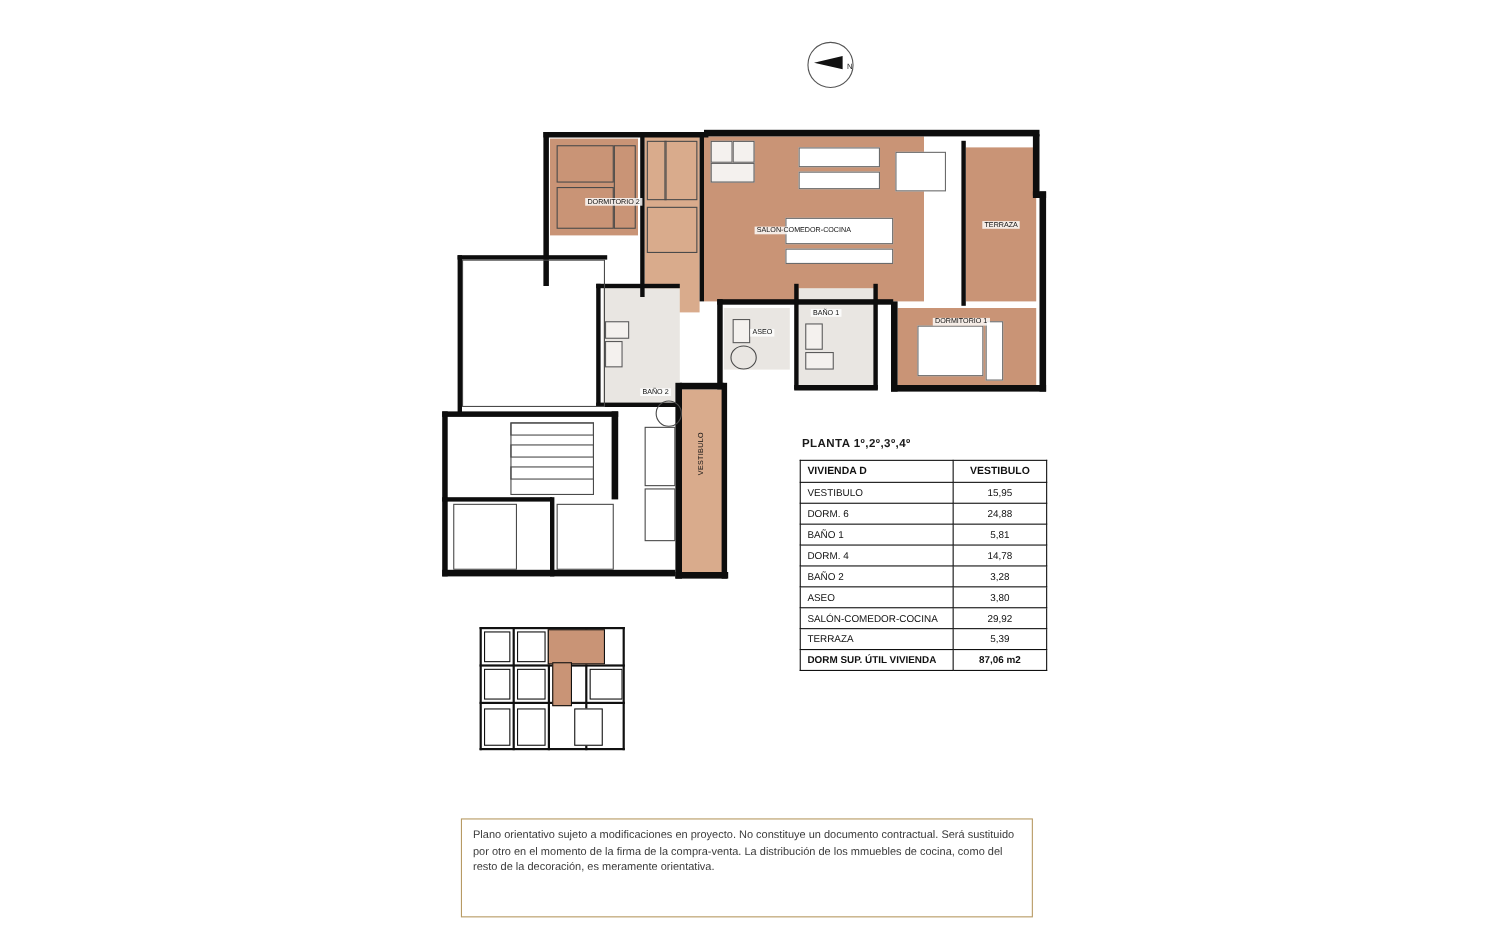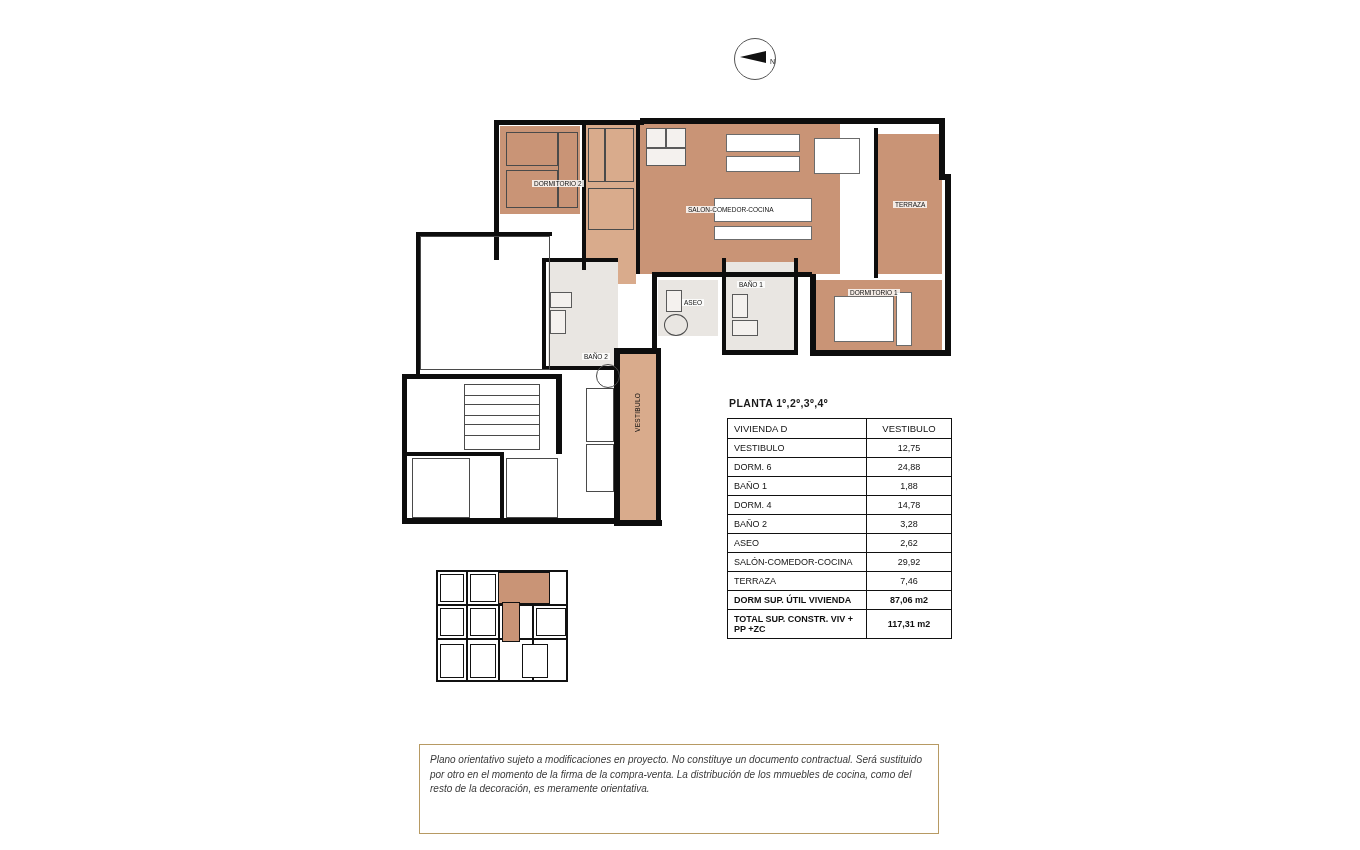--- a/index.html
+++ b/index.html
@@ -30,28 +30,28 @@
   #keyplan{left:432px;top:566px;width:140px;height:120px;}
   #keyplan .kp-bg{position:absolute;inset:0;background:#ffffff;}
   .kw{position:absolute;background:#111;}
   .kroom{position:absolute;background:#fff;border:1px solid #111;}
   .khl{position:absolute;background:#c99476;border:1px solid #111;}
 
   
   #planta-title{left:729px;top:397px;font-size:10.5px;font-weight:bold;letter-spacing:.4px;}
   #table{left:727px;top:418px;width:225px;border-collapse:collapse;font-size:9px;}
   #table td,#table th{border:1px solid #111;padding:4px 6px;text-align:left;font-weight:normal;color:#111;}
-  #table .hdr td{font-weight:normal;font-size:9.5px;margin-left:24px;}
+  #table .hdr td{font-weight:bold;font-size:9.5px;margin-left:24px;}
   #table td.num{text-align:center;width:72px;}
   #table tr.total td{font-weight:bold;}
   #table tr.total td.num{font-weight:bold;}
 
   
   #note{left:419px;top:744px;width:518px;height:88px;border:1px solid #b79a63;background:#ffffff;}
-  #note p{margin:0;padding:8px 10px 0 10px;font-size:10px;line-height:14.5px;color:#3a3a3a;font-family:"Liberation Sans",sans-serif;font-style:italic;}
+  #note p{margin:0;padding:8px 10px 0 10px;font-size:10px;line-height:14.5px;color:#3a3a3a;font-family:"Liberation Sans",sans-serif;}
 </style>
 </head>
 <body>
 
 <div class="abs" id="compass">
   <div class="circle"></div>
   <div class="needle"></div>
   <div class="n-label">N</div>
 </div>
 
@@ -170,56 +170,52 @@
 <div class="abs" id="planta-title">PLANTA 1º,2º,3º,4º</div>
 
 <table class="abs" id="table">
   <tbody>
     <tr class="hdr">
       <td>VIVIENDA D</td>
       <td class="num">VESTIBULO</td>
     </tr>
     <tr>
       <td>VESTIBULO</td>
-      <td class="num">12,75</td>
+      <td class="num">15,95</td>
     </tr>
     <tr>
       <td>DORM. 6</td>
       <td class="num">24,88</td>
     </tr>
     <tr>
       <td>BAÑO 1</td>
-      <td class="num">1,88</td>
+      <td class="num">5,81</td>
     </tr>
     <tr>
       <td>DORM. 4</td>
       <td class="num">14,78</td>
     </tr>
     <tr>
       <td>BAÑO 2</td>
       <td class="num">3,28</td>
     </tr>
     <tr>
       <td>ASEO</td>
-      <td class="num">2,62</td>
+      <td class="num">3,80</td>
     </tr>
     <tr>
       <td>SALÓN-COMEDOR-COCINA</td>
       <td class="num">29,92</td>
     </tr>
     <tr>
       <td>TERRAZA</td>
-      <td class="num">7,46</td>
+      <td class="num">5,39</td>
     </tr>
     <tr class="total">
       <td>DORM SUP. ÚTIL VIVIENDA</td>
       <td class="num">87,06 m2</td>
     </tr>
-    <tr class="total">
-      <td>TOTAL SUP. CONSTR. VIV + PP +ZC</td>
-      <td class="num">117,31 m2</td>
-    </tr>
   </tbody>
 </table>
 
 <div class="abs" id="note">
   <p>Plano orientativo sujeto a modificaciones en proyecto. No constituye un documento contractual. Será sustituido por otro en el momento de la firma de la compra-venta. La distribución de los mmuebles de cocina, como del resto de la decoración, es meramente orientativa.</p>
 </div>
 
 </body></html>

